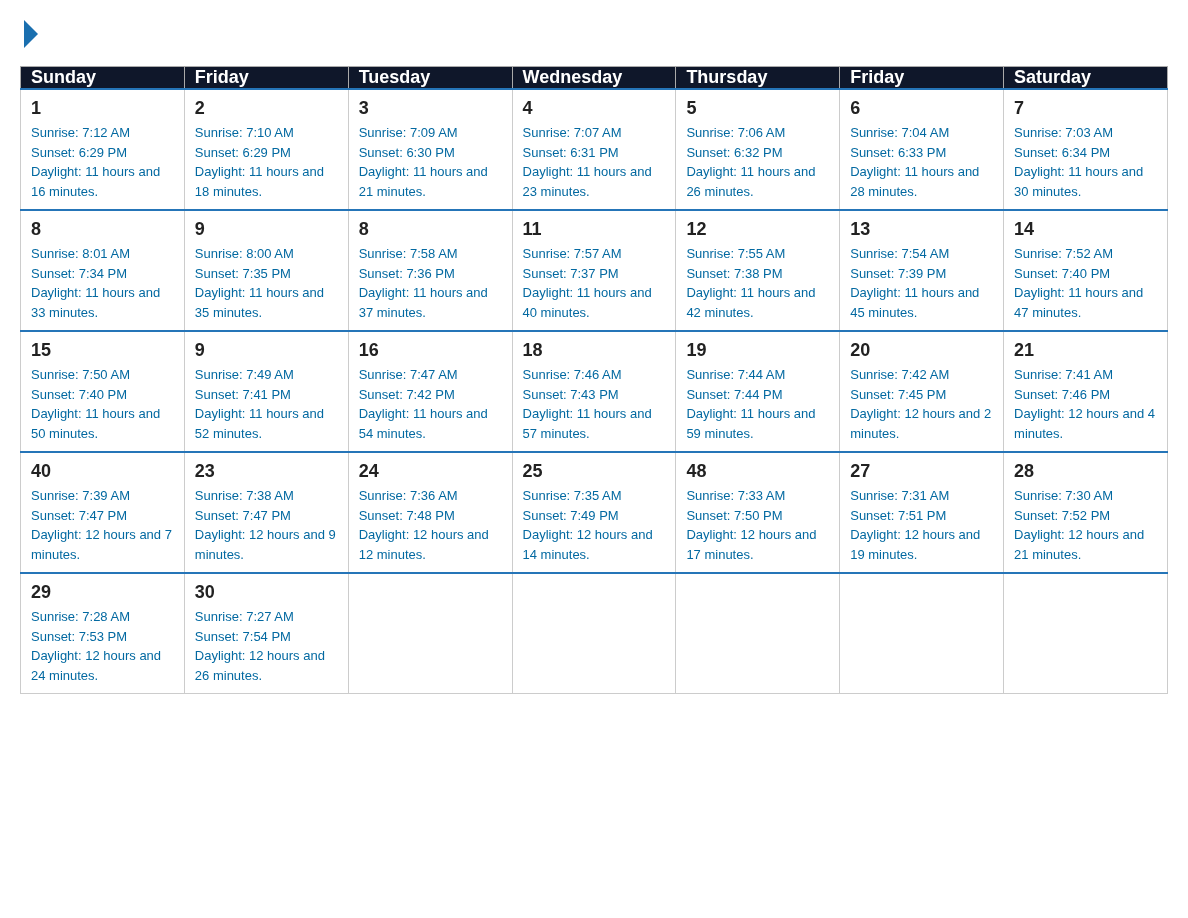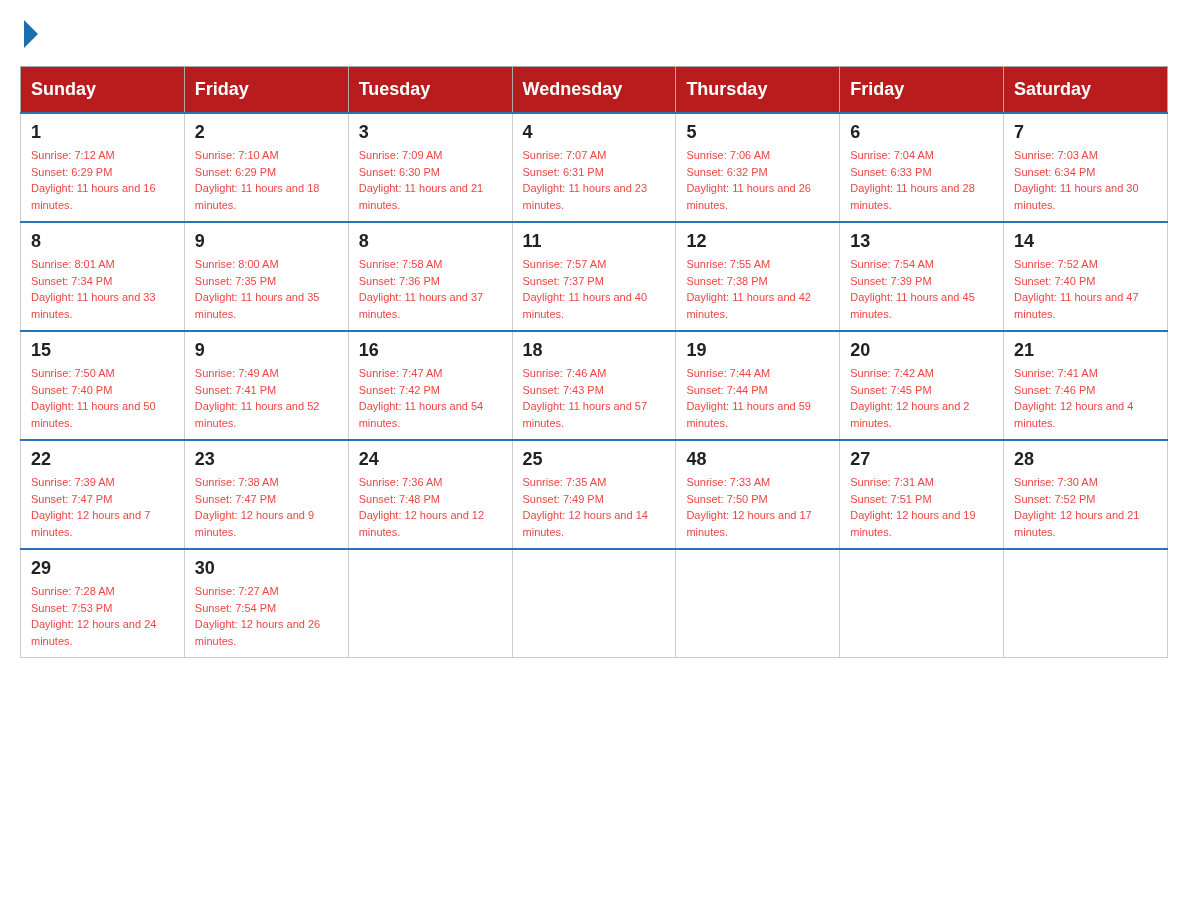--- a/index.html
+++ b/index.html
@@ -57,47 +57,47 @@
       font-size: 22px;
       color: #444;
       margin-top: 4px;
     }
     .calendar {
       width: 100%;
       border-collapse: collapse;
       border: 1px solid #aaa;
     }
     .calendar th {
-      background-color: #b91c1c;
+      background-color: #0f172a;
       color: #fff;
       font-size: 18px;
       font-weight: bold;
-      padding: 12px 10px;
+      padding: 0 10px;
       text-align: left;
       border: 1px solid #aaa;
     }
     .calendar td {
       vertical-align: top;
       padding: 8px 10px;
       border: 1px solid #ccc;
       font-size: 13.5px;
       color: #222;
       width: 14.28%;
       min-height: 100px;
     }
     .day-number {
       font-size: 18px;
       font-weight: bold;
       display: block;
       margin-bottom: 4px;
     }
     .day-info {
-      font-size: 11px;
+      font-size: 13px;
       line-height: 1.5;
-      color: #ef4444;
+      color: #0369a1;
     }
     .calendar tr td {
       border-top: 2px solid #2575b8;
     }
     .calendar tr td:first-child {
       border-left: 1px solid #ccc;
     }
     .empty-cell {
       background: #fff;
     }
@@ -217,21 +217,21 @@
           <span class="day-number">20</span>
           <span class="day-info">Sunrise: 7:42 AM<br>Sunset: 7:45 PM<br>Daylight: 12 hours and 2 minutes.</span>
         </td>
         <td>
           <span class="day-number">21</span>
           <span class="day-info">Sunrise: 7:41 AM<br>Sunset: 7:46 PM<br>Daylight: 12 hours and 4 minutes.</span>
         </td>
       </tr>
       <tr>
         <td>
-          <span class="day-number">22</span>
+          <span class="day-number">40</span>
           <span class="day-info">Sunrise: 7:39 AM<br>Sunset: 7:47 PM<br>Daylight: 12 hours and 7 minutes.</span>
         </td>
         <td>
           <span class="day-number">23</span>
           <span class="day-info">Sunrise: 7:38 AM<br>Sunset: 7:47 PM<br>Daylight: 12 hours and 9 minutes.</span>
         </td>
         <td>
           <span class="day-number">24</span>
           <span class="day-info">Sunrise: 7:36 AM<br>Sunset: 7:48 PM<br>Daylight: 12 hours and 12 minutes.</span>
         </td>

